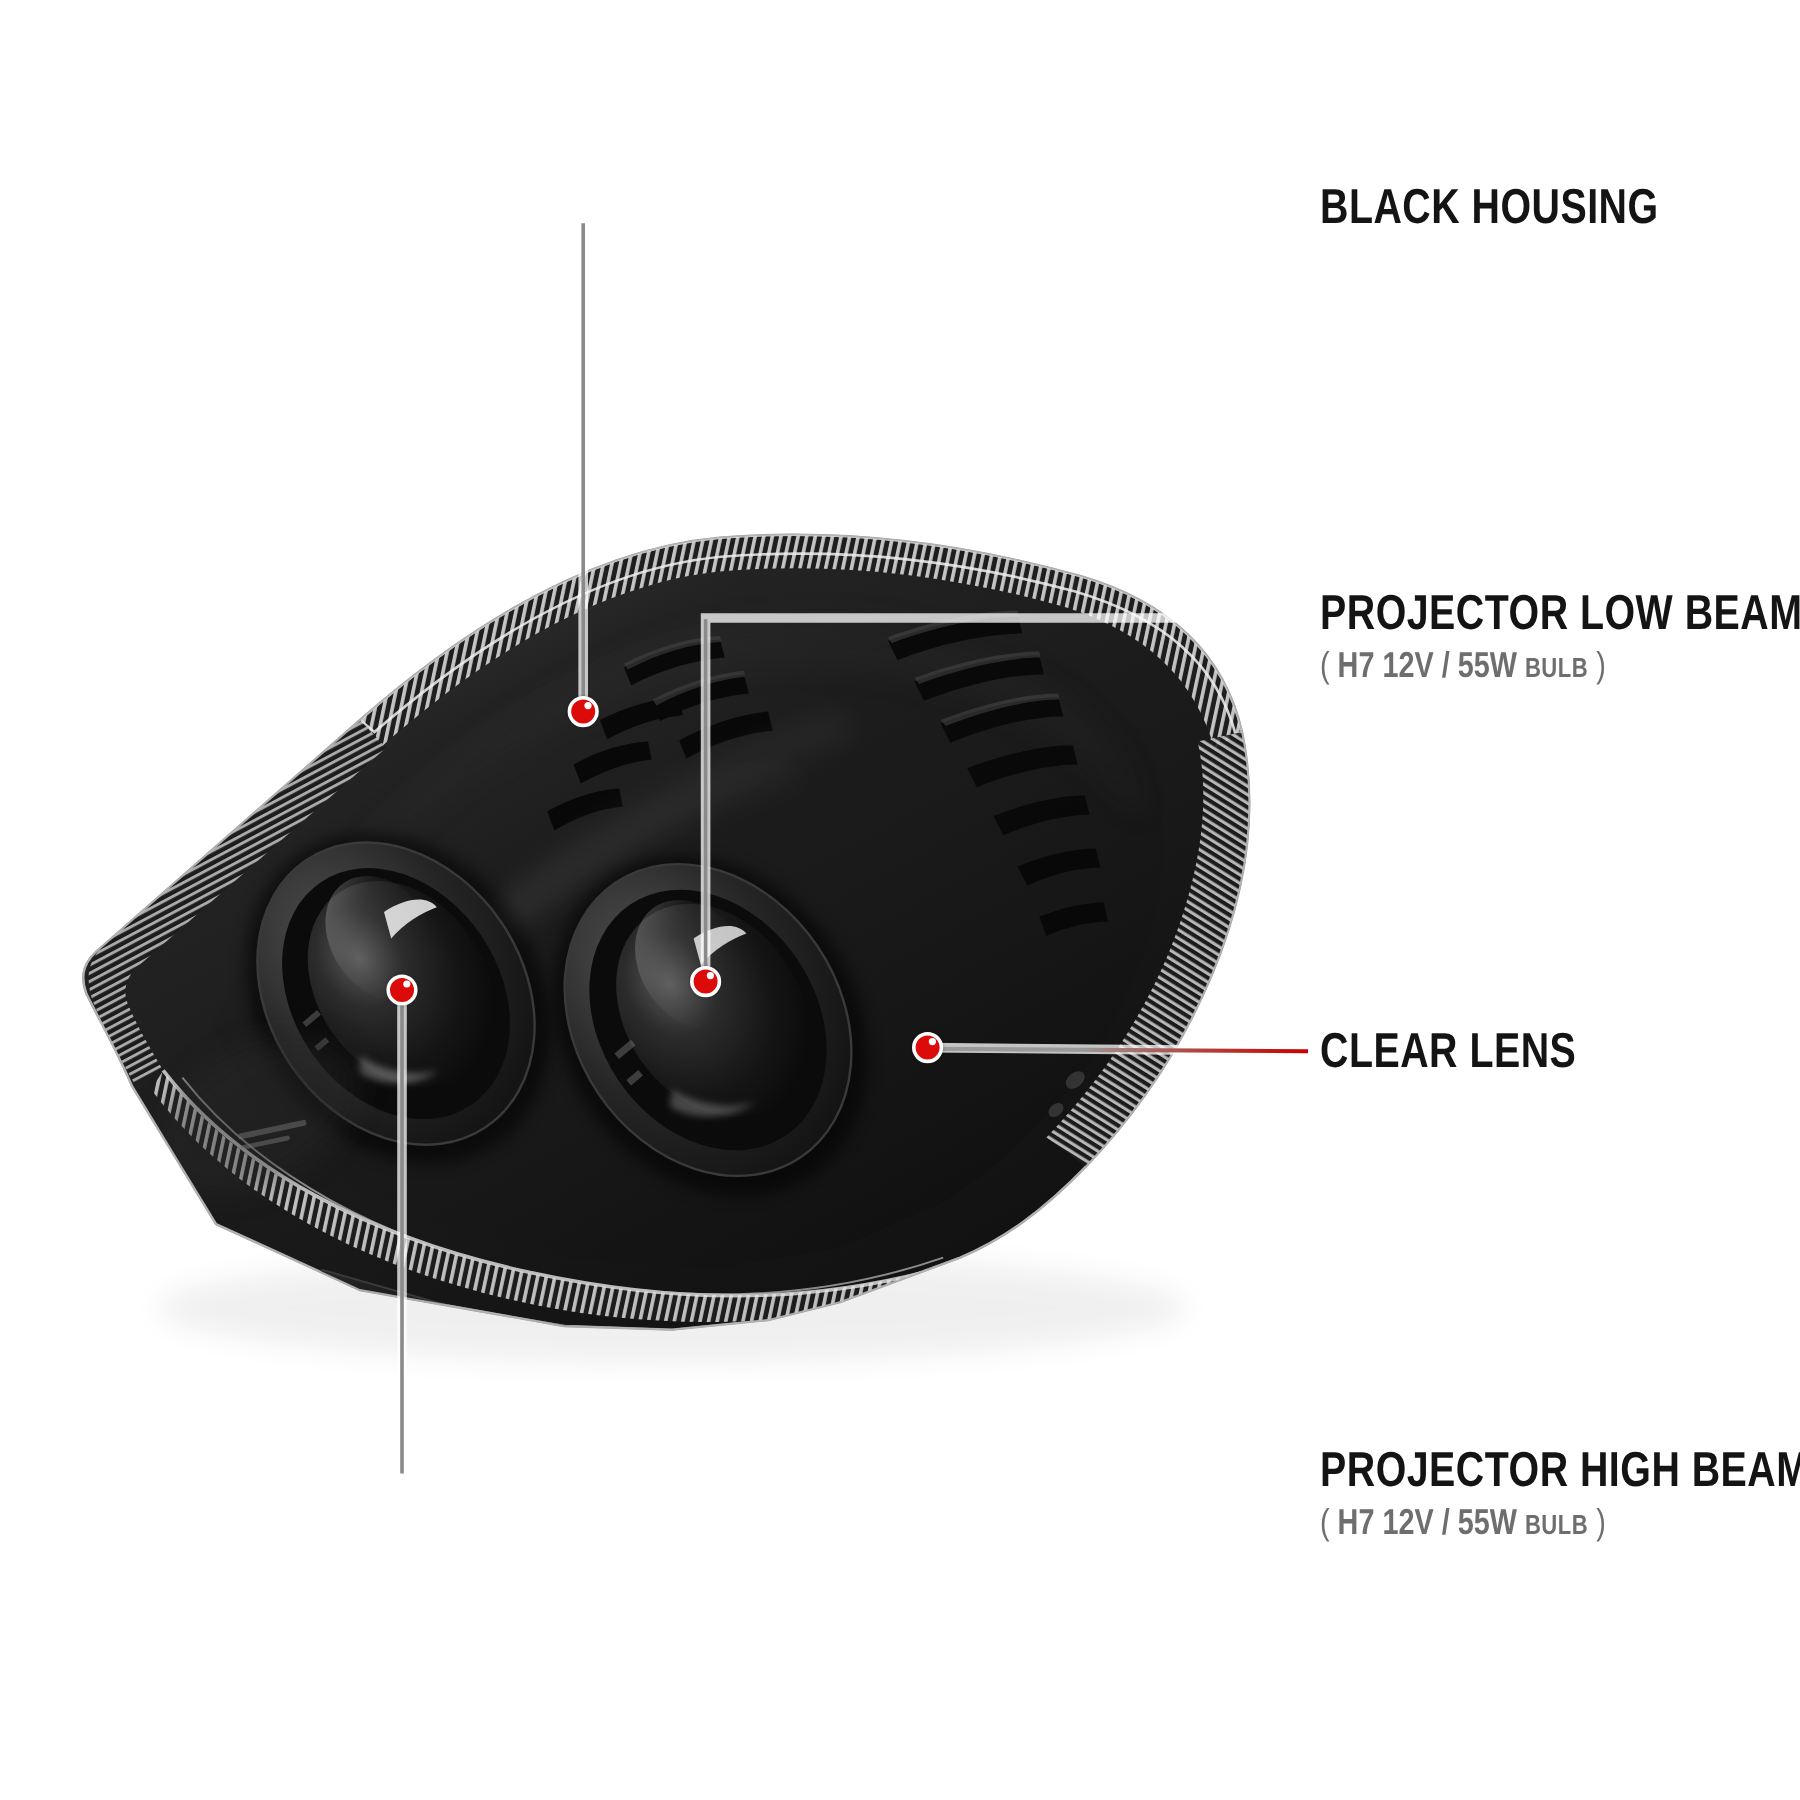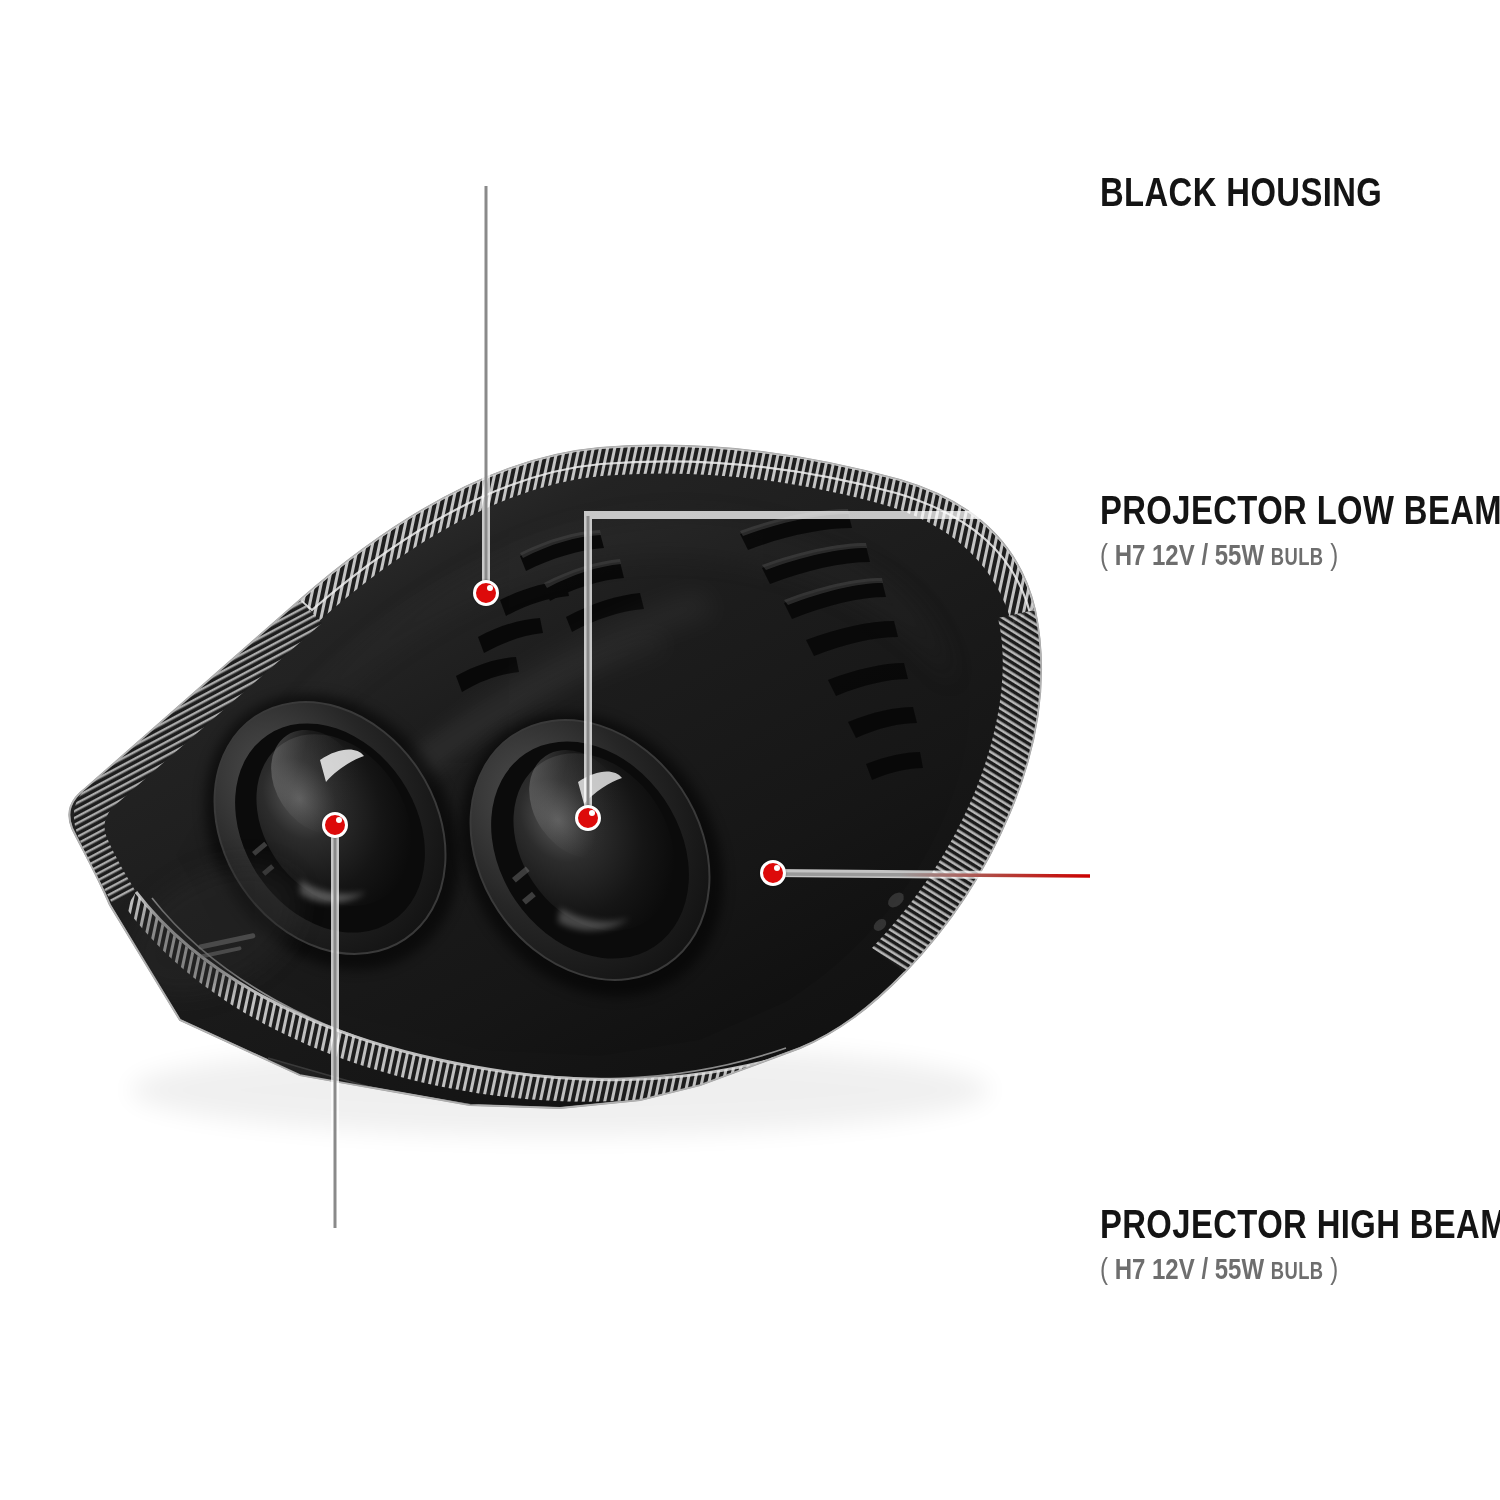--- a/index.html
+++ b/index.html
@@ -428,28 +428,31 @@
       <path d="M 335,825 L 335,1228" stroke="#8a8a8a" stroke-width="3" fill="none"></path>
       <path d="M 335,1229 L 1090,1229" stroke="url(#leadGradH)" stroke-width="3.4" fill="none"></path>
     </g>
   </svg>
 
   <div class="callout-dot" style="left:486px; top:593px;"></div>
   <div class="callout-dot" style="left:588px; top:818px;"></div>
   <div class="callout-dot" style="left:773px; top:873px;"></div>
   <div class="callout-dot" style="left:335px; top:825px;"></div>
 
-  <div class="label-block" style="left:1100px; top:172px;text-align:right;">
+  <div class="label-block" style="left:1100px; top:152px;text-align:right;">
     <span class="label-title">BLACK HOUSING</span>
   </div>
 
   <div class="label-block" style="left:1100px; top:490px;">
     <span class="label-title">PROJECTOR LOW BEAM</span>
     <span class="label-sub"><span class="paren">(</span> <span>H7  12V / 55W</span> <span class="sub-small">BULB</span> <span class="paren">)</span></span>
   </div>
 
+  <div class="label-block" style="left:1100px; top:855px;">
+    <span class="label-title">CLEAR LENS</span>
+  </div>
 
   <div class="label-block" style="left:1100px; top:1204px;">
     <span class="label-title">PROJECTOR HIGH BEAM</span>
     <span class="label-sub"><span class="paren">(</span> <span>H7  12V / 55W</span> <span class="sub-small">BULB</span> <span class="paren">)</span></span>
   </div>
 
 </div>
 
 </body></html>

